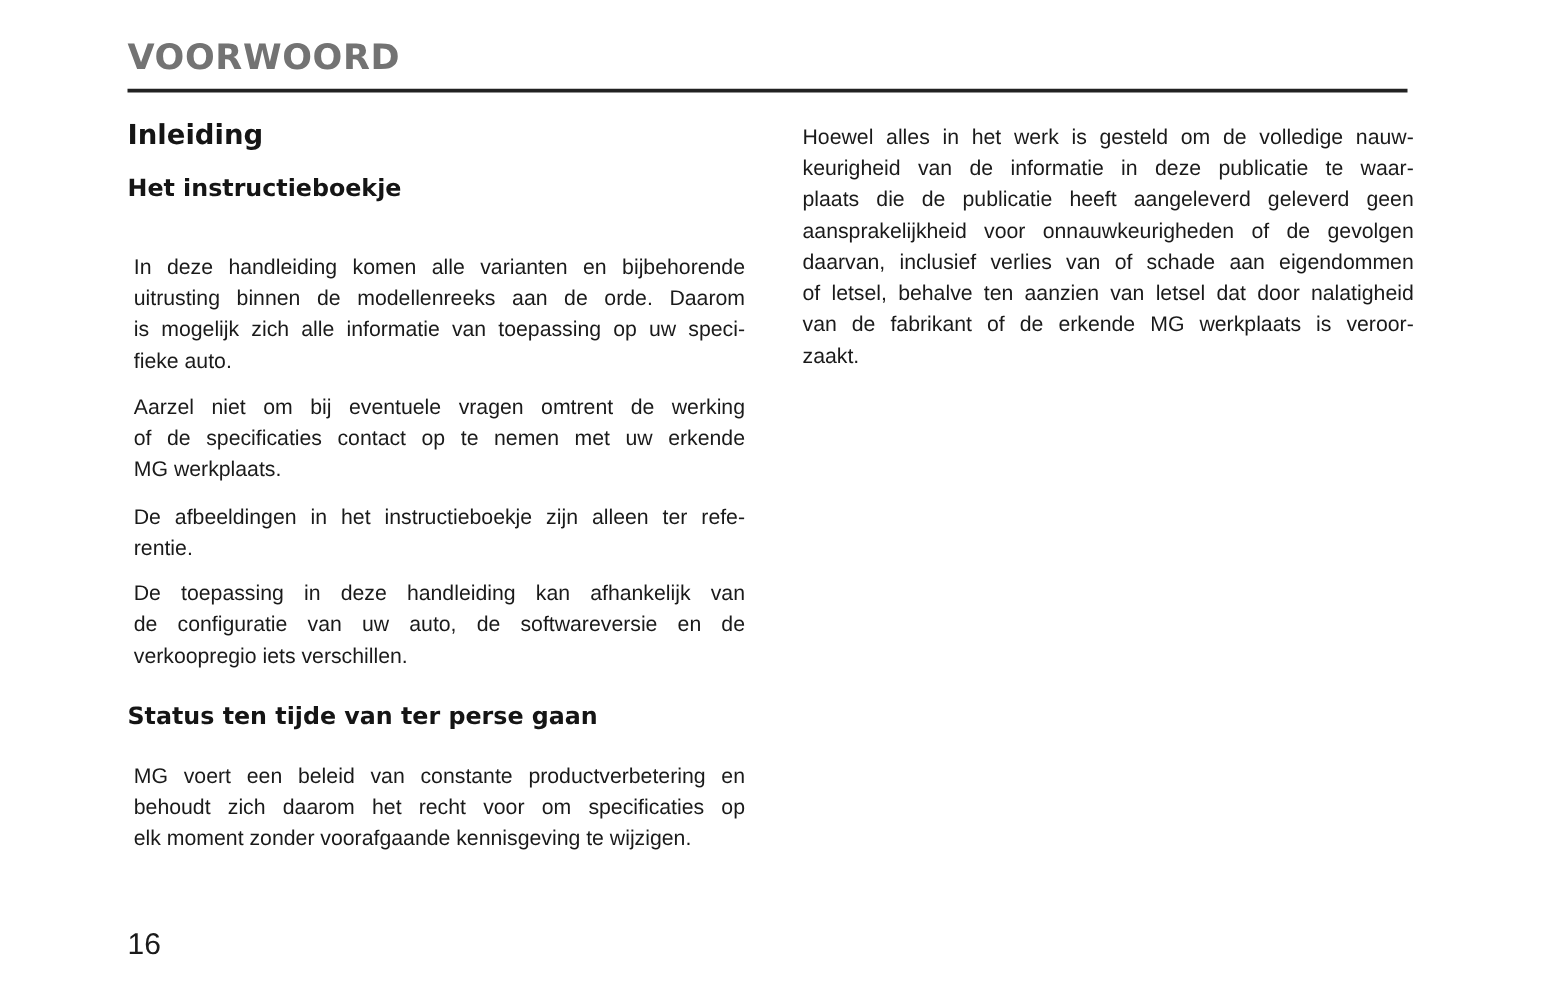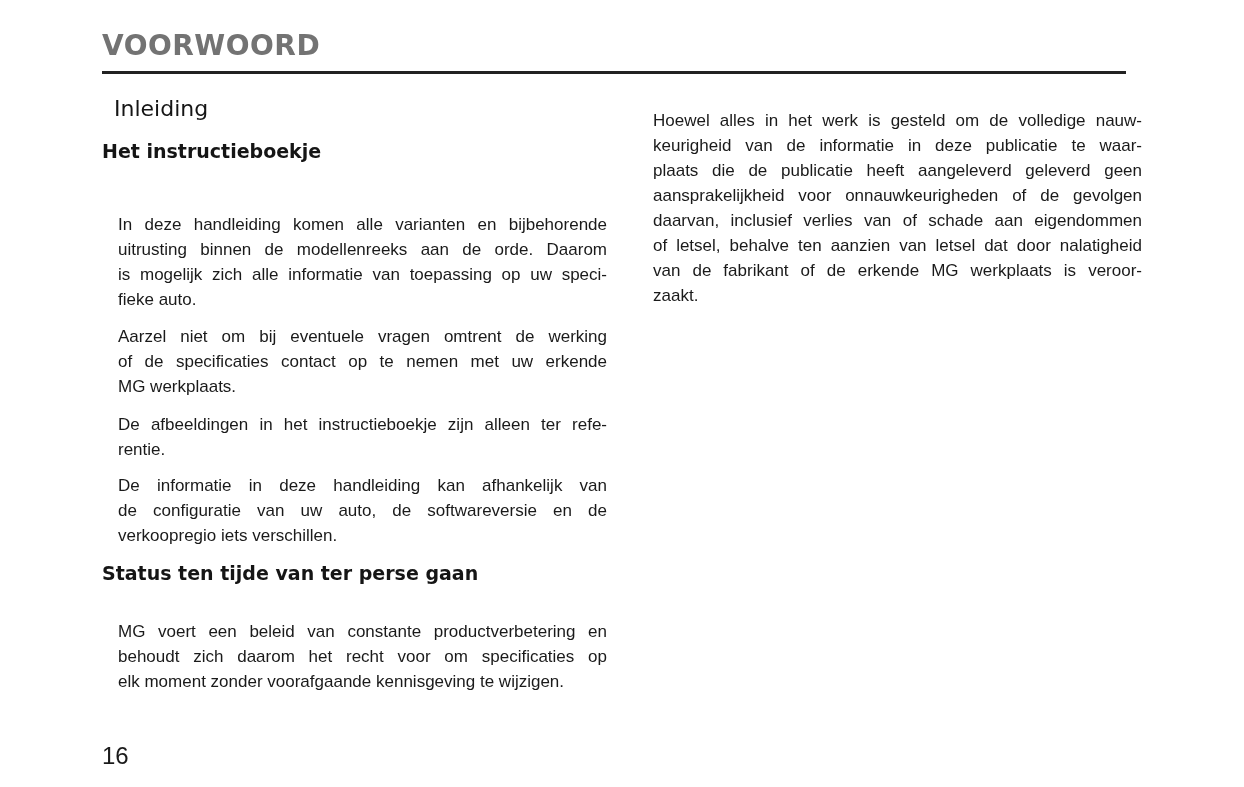--- a/index.html
+++ b/index.html
@@ -38,42 +38,42 @@
     .col {
       position: absolute;
       top: 90px;
     }
     .col-left { left: 102px; width: 489px; }
     .col-right { left: 637px; width: 489px; }
 
     .h2 {
       margin: 0;
       position: absolute;
-      left: 12px;
+      left: 0;
       font-family: "DejaVu Sans", sans-serif;
-      font-weight: normal;
+      font-weight: bold;
       font-size: 22px;
       line-height: 32px;
       color: #151515;
     }
     .h3 {
       margin: 0;
       position: absolute;
       left: 0;
       font-family: "DejaVu Sans", sans-serif;
       font-weight: bold;
       font-size: 19px;
       line-height: 28px;
       color: #151515;
     }
     .para {
       position: absolute;
       left: 0;
       width: 489px;
-      margin: 16px;
+      margin: 5px;
     }
     .line {
       display: block;
       height: 25px;
       line-height: 25px;
       font-size: 17px;
       font-family: "Liberation Sans", sans-serif;
       white-space: nowrap;
       text-align: justify;
       text-align-last: justify;
@@ -116,21 +116,21 @@
     <span class="line">of de specificaties contact op te nemen met uw erkende</span>
     <span class="line last">MG werkplaats.</span>
   </div>
 
   <div class="para" style="top:306px;">
     <span class="line">De afbeeldingen in het instructieboekje zijn alleen ter refe-</span>
     <span class="line last">rentie.</span>
   </div>
 
   <div class="para" style="top:367px;">
-    <span class="line">De informatie in deze handleiding kan afhankelijk van</span>
+    <span class="line">De toepassing in deze handleiding kan afhankelijk van</span>
     <span class="line">de configuratie van uw auto, de softwareversie en de</span>
     <span class="line last">verkoopregio iets verschillen.</span>
   </div>
 
   <h3 class="h3" style="top:469px;">Status ten tijde van ter perse gaan</h3>
 
   <div class="para" style="top:513px;">
     <span class="line">MG voert een beleid van constante productverbetering en</span>
     <span class="line">behoudt zich daarom het recht voor om specificaties op</span>
     <span class="line last">elk moment zonder voorafgaande kennisgeving te wijzigen.</span>

